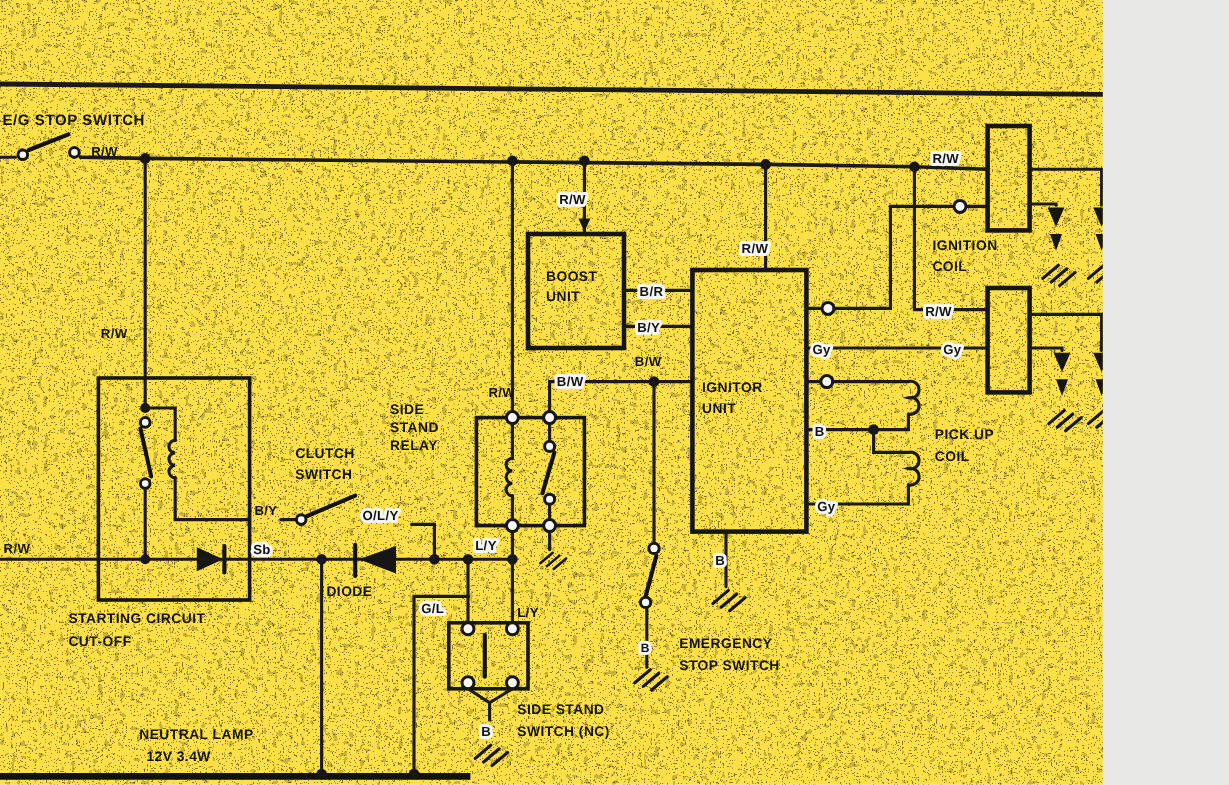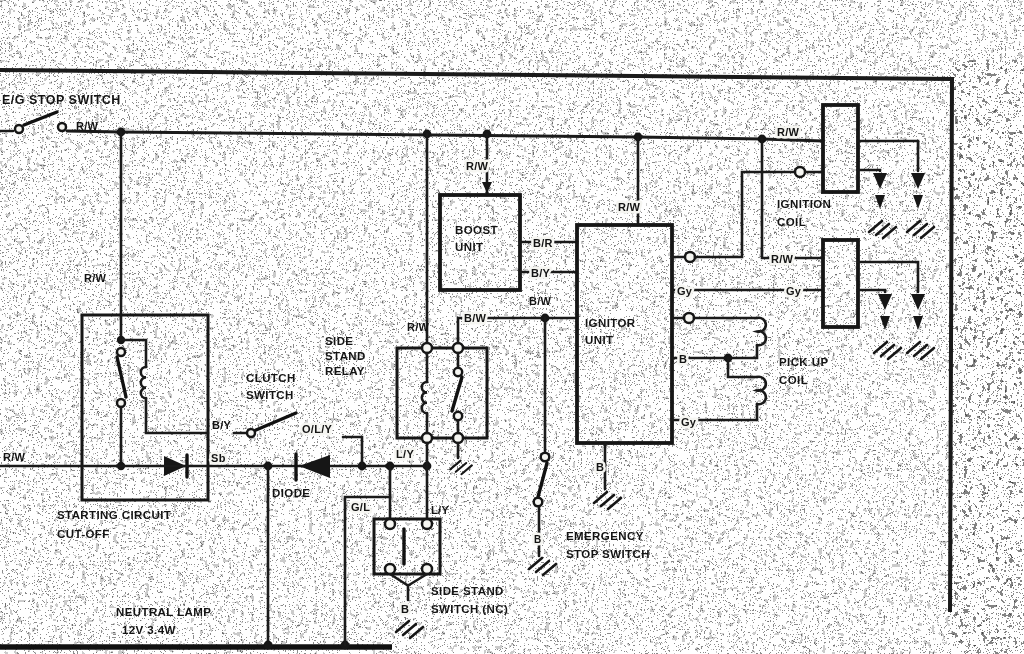--- a/index.html
+++ b/index.html
@@ -1,16 +1,16 @@
 <!DOCTYPE html>
 <html><head>
 <meta charset="utf-8">
 <style>
   html,body{margin:0;padding:0;background:#e8e8e6;}
-  #stage{position:relative;width:1024px;height:654px;background:#ffffff;overflow:hidden;}
+  #stage{position:relative;width:919px;height:654px;background:#fde047;overflow:hidden;}
   svg{display:block;}
   .w    {stroke:#1a1a1a;stroke-width:2.6;fill:none;stroke-linecap:round;}
   .wbus {stroke:#1a1a1a;stroke-width:3;fill:none;stroke-linecap:round;}
   .frame{stroke:#1a1a1a;stroke-width:4;fill:none;}
   .rail {stroke:#111;stroke-width:5.5;fill:none;}
   .box  {fill:none;stroke:#161616;stroke-width:3.8;}
   .boxm {fill:none;stroke:#161616;stroke-width:3;}
   .term {fill:#f6f6f2;stroke:#161616;stroke-width:2.5;}
   .dot  {fill:#161616;stroke:none;}
   .blade{stroke:#111;stroke-width:3.4;fill:none;stroke-linecap:round;}

